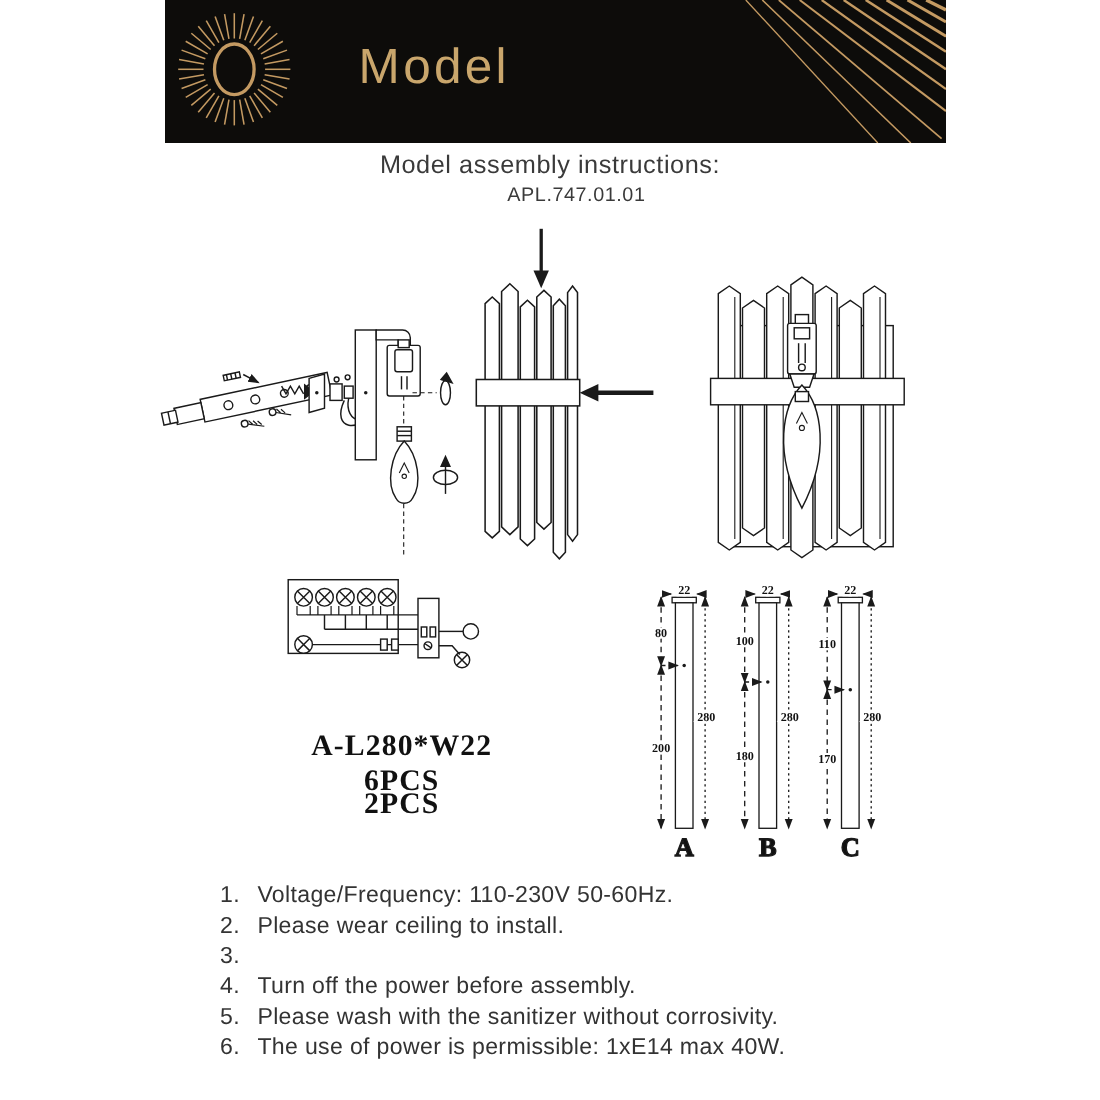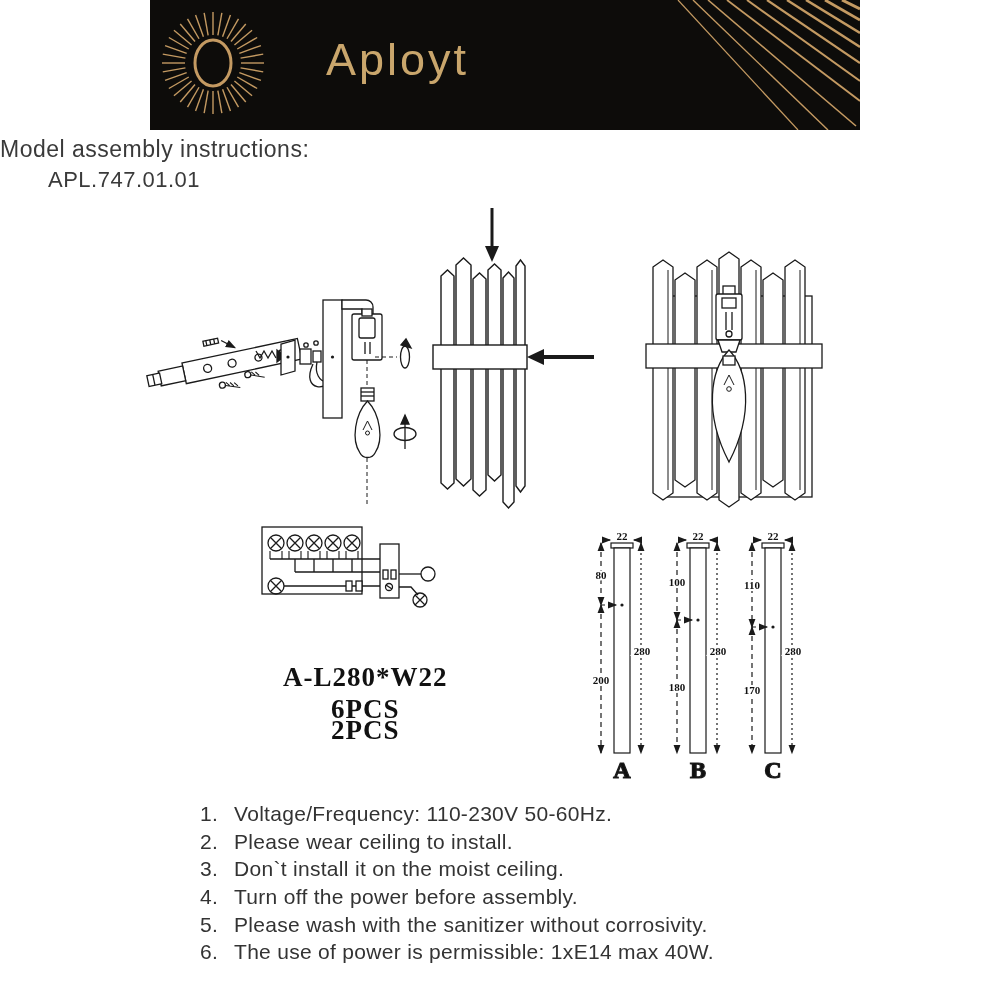--- a/index.html
+++ b/index.html
@@ -6,23 +6,23 @@
   .page{position:relative;width:1000px;height:1000px;background:#fff;overflow:hidden;
         font-family:"Liberation Sans",sans-serif;color:#2e2e2e;}
 
   
   .brand{position:absolute;left:150px;top:0;width:710px;height:130px;background:#0d0c0a;}
   .brand svg{position:absolute;left:0;top:0;}
   .brand-name{position:absolute;left:176px;top:34px;font-size:45px;letter-spacing:3px;
               color:#c9a66c;font-weight:400;font-family:"Liberation Sans",sans-serif;}
 
   
-  .title{position:absolute;left:0;top:136px;width:1000px;text-align:left;color:#3a3a3a;}
+  .title{position:absolute;left:0;top:136px;width:1000px;text-align:center;color:#3a3a3a;}
   .title .t1{font-size:23px;letter-spacing:.5px;}
-  .title .t2{font-size:22px;margin-top:4px;letter-spacing:.5px;padding-left:48px;}
+  .title .t2{font-size:18px;margin-top:4px;letter-spacing:.5px;padding-left:48px;}
 
   
   .art{position:absolute;left:0;top:0;width:1000px;height:1000px;}
   .dim{font:bold 11px "Liberation Serif",serif;fill:#111;paint-order:stroke;stroke:#fff;stroke-width:4px;}
   .barletter{font:bold 24px "Liberation Serif",serif;fill:#111;}
 
   
   .parts{position:absolute;left:283px;top:662px;font-family:"Liberation Serif",serif;
          font-weight:bold;font-size:27px;color:#111;}
   .part-row{display:flex;gap:22px;height:32px;align-items:center;letter-spacing:1px;flex-direction:column;}
@@ -84,21 +84,21 @@
         <line x1="558" y1="0" x2="706" y2="126" stroke-width="1.6"></line>
         <line x1="577" y1="0" x2="710" y2="101" stroke-width="1.8"></line>
         <line x1="597" y1="0" x2="710" y2="81" stroke-width="2"></line>
         <line x1="617" y1="0" x2="710" y2="63" stroke-width="2.2"></line>
         <line x1="637" y1="0" x2="710" y2="47" stroke-width="2.4"></line>
         <line x1="656" y1="0" x2="710" y2="33" stroke-width="2.6"></line>
         <line x1="675" y1="0" x2="710" y2="20" stroke-width="2.8"></line>
         <line x1="692" y1="0" x2="710" y2="9" stroke-width="3"></line>
       </g>
     </svg>
-    <span class="brand-name">Aployt</span>
+    <span class="brand-name">Model</span>
   </header>
 
   <div class="title">
     <div class="t1">Model assembly instructions:</div>
     <div class="t2">APL.747.01.01</div>
   </div>
 
   <svg class="art" viewBox="0 0 1000 1000">
     <defs>
       <marker id="mA" markerWidth="9" markerHeight="9" refX="7" refY="4" orient="auto-start-reverse">
@@ -334,21 +334,20 @@
     <div class="li">
       <span class="num">1.</span>
       <span>Voltage/Frequency: 110-230V 50-60Hz.</span>
     </div>
     <div class="li">
       <span class="num">2.</span>
       <span>Please wear ceiling to install.</span>
     </div>
     <div class="li">
       <span class="num">3.</span>
-      <span>Don`t install it on the moist ceiling.</span>
     </div>
     <div class="li">
       <span class="num">4.</span>
       <span>Turn off the power before assembly.</span>
     </div>
     <div class="li">
       <span class="num">5.</span>
       <span>Please wash with the sanitizer without corrosivity.</span>
     </div>
     <div class="li">

